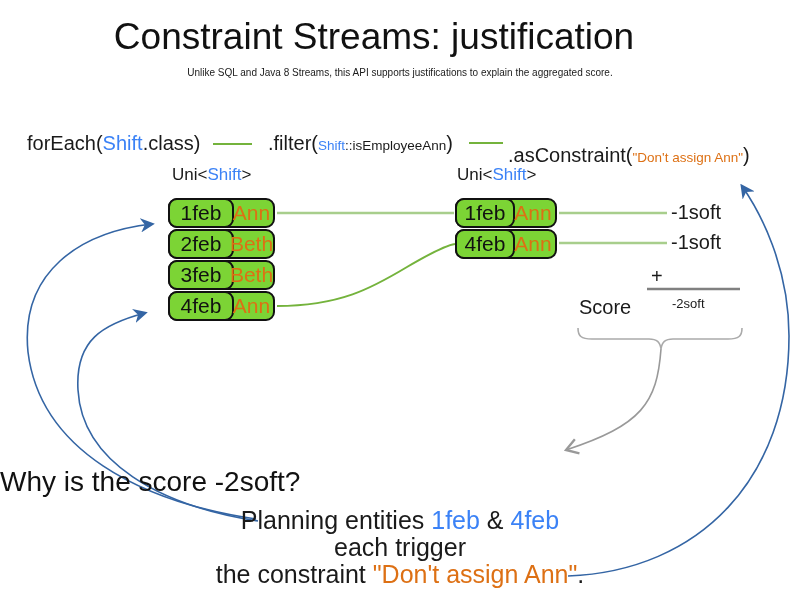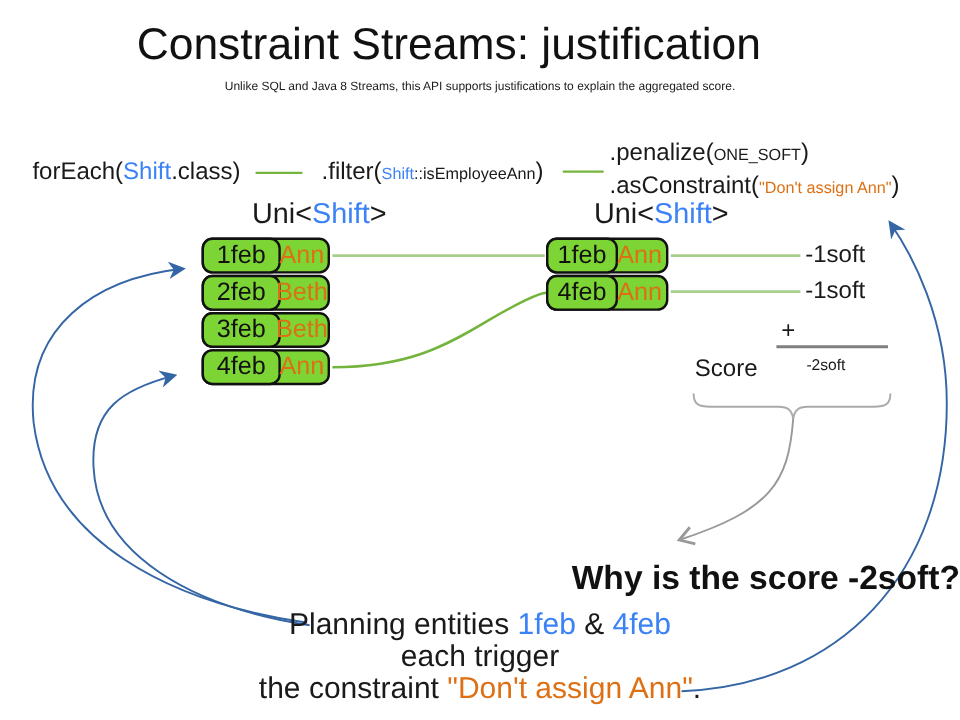--- a/index.html
+++ b/index.html
@@ -9,21 +9,21 @@
   svg.overlay{position:absolute;left:0;top:0;width:800px;height:600px;}
 
   .title{left:0;top:16px;width:748px;text-align:center;font-size:37px;color:#111;}
   .subtitle{left:0;top:67px;width:800px;text-align:center;font-size:10px;color:#1a1a1a;}
 
   .code{font-size:20px;white-space:nowrap;}
   .sm{font-size:13.5px;}
   .g{color:#3b82f6;}
   .o{color:#DD7014;}
 
-  .uni{font-size:24px;white-space:nowrap;margin-left:38px;}
+  .uni{font-size:17px;white-space:nowrap;}
 
   .stream{position:absolute;}
   .srow{position:relative;height:30px;margin-bottom:1px;background:#7CD435;
         border:2px solid #111;border-radius:9px;box-sizing:border-box;}
   .srow .date{position:absolute;left:-2px;top:-2px;bottom:-2px;background:#7CD435;
         border:2px solid #111;border-radius:9px;display:flex;align-items:center;
         justify-content:center;font-size:21px;color:#111;}
   .stream-left .srow{width:107px;}
   .stream-left .srow .date{width:62px;}
   .stream-right .srow{width:102px;}
@@ -31,21 +31,21 @@
   .srow .emp{position:absolute;right:0;top:-2px;bottom:-2px;display:flex;align-items:center;
         justify-content:center;font-size:21px;color:#DD7014;}
   .stream-left .srow .emp{left:60px;}
   .stream-right .srow .emp{left:54px;}
 
   .penalty{font-size:20px;white-space:nowrap;}
   .plus{font-size:20px;}
   .score-label{font-size:20px;}
   .score-total{font-size:13px;}
 
-  .why{left:0;top:466px;width:800px;text-align:right;font-size:28px;font-weight:bold;color:#111;}
+  .why{left:0;top:466px;width:800px;text-align:left;font-size:28px;font-weight:normal;color:#111;}
   .expl{left:0;width:800px;text-align:center;font-size:25px;}
 </style>
 </head>
 <body>
 
 <div class="canvas">
 
   <svg class="overlay" viewBox="0 0 800 600">
     <defs>
       <marker id="mBlue" viewBox="0 0 10 10" refX="8" refY="5" markerWidth="9" markerHeight="9" orient="auto">
@@ -77,23 +77,20 @@
   <div class="abs subtitle">Unlike SQL and Java 8 Streams, this API supports justifications to explain the aggregated score.</div>
 
   <div class="abs code" style="left:27px;top:132px;">
     <span>forEach(</span><span class="g">Shift</span><span>.class)</span>
   </div>
 
   <div class="abs code" style="left:268px;top:132px;">
     <span>.filter(</span><span class="sm g">Shift</span><span class="sm">::isEmployeeAnn</span><span>)</span>
   </div>
 
-  <div class="abs code" style="left:508px;top:116px;">
-    <span>.penalize(</span><span class="sm">ONE_SOFT</span><span>)</span>
-  </div>
 
   <div class="abs code" style="left:508px;top:144px;">
     <span>.asConstraint(</span><span class="sm o">"Don't assign Ann"</span><span>)</span>
   </div>
 
   <div class="abs uni" style="left:172px;top:165px;">
     <span>Uni&lt;</span><span class="g">Shift</span><span>&gt;</span>
   </div>
 
   <div class="abs uni" style="left:457px;top:165px;">

